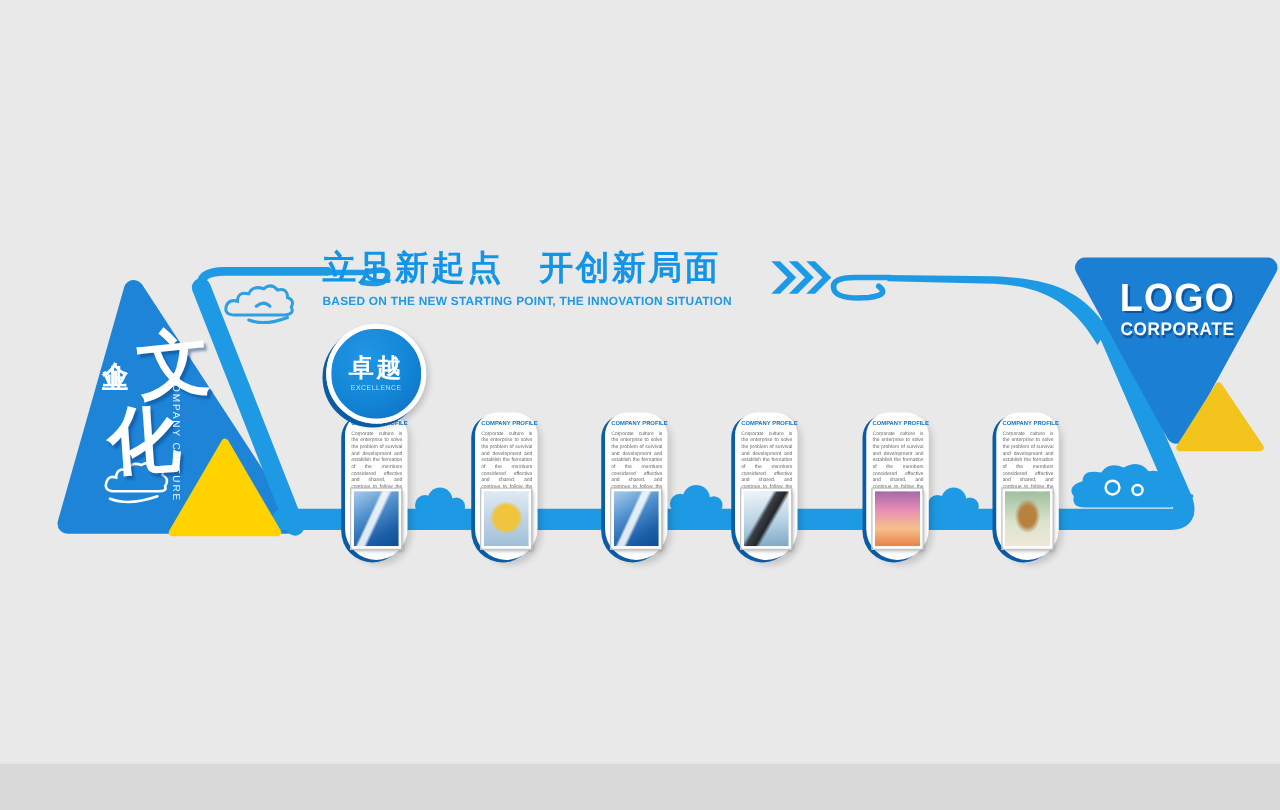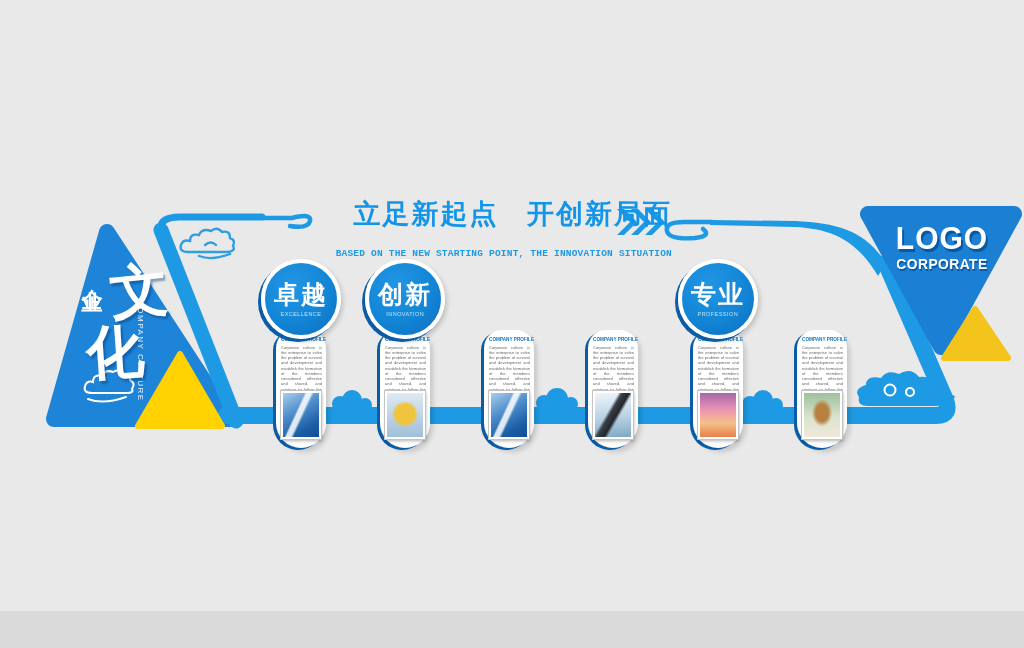--- a/index.html
+++ b/index.html
@@ -4,29 +4,28 @@
 <style>
   html,body{margin:0;padding:0;}
   body{
     width:1024px;height:648px;position:relative;overflow:hidden;
     background:#e9e9e9;
     font-family:"Liberation Sans", sans-serif;
   }
   svg.deco{position:absolute;left:0;top:0;}
 
   
-  .title-wrap{position:absolute;left:258px;top:200px;width:414px;text-align:right;}
+  .title-wrap{position:absolute;left:258px;top:200px;width:414px;text-align:left;}
   .main-title{
     font-size:27px;font-weight:bold;color:#1295e8;letter-spacing:2px;
     white-space:pre;line-height:1.1;
   }
   .sub-title{
-    font-size:9.5px;font-weight:bold;color:#1e9ae4;letter-spacing:.2px;margin-top:18px;
+    font-size:9.5px;font-weight:bold;color:#1e9ae4;letter-spacing:.2px;margin-top:6px;
     white-space:nowrap;
-    font-family:Liberation Mono, monospace;
   }
 
   
   .lt-qiye{
     position:absolute;left:80px;top:272px;width:26px;
     writing-mode:vertical-rl;text-orientation:upright;
     color:#fff;font-weight:bold;font-size:21px;letter-spacing:3px;
     font-family:"Liberation Serif","DejaVu Serif",serif;
   }
   .lt-wen,.lt-hua{
@@ -93,21 +92,21 @@
     radial-gradient(ellipse at 50% 45%,#b9813f 0 25%,rgba(185,129,63,0) 40%),
     linear-gradient(180deg,#9fbf9d 0%,#d9e3cd 55%,#efe9da 100%);}
 
   .badge{
     position:absolute;left:0;top:0;width:72px;height:72px;border-radius:50%;
     background:radial-gradient(circle at 38% 30%,#2196e3 0%,#1385d6 55%,#0d6cbd 100%);
     border:4px solid #fff;
     box-shadow:-3px 3px 0 #0a5ca6, 2px 3px 5px rgba(0,0,0,.18);
     display:flex;flex-direction:column;align-items:center;justify-content:center;
   }
-  .badge-cn{font-size:25px;font-weight:bold;color:#fff;letter-spacing:2px;line-height:1.1;}
+  .badge-cn{font-size:20px;font-weight:bold;color:#fff;letter-spacing:2px;line-height:1.1;}
   .badge-en{font-size:6.5px;color:#bfe3f7;letter-spacing:.5px;margin-top:1px;transform:scale(.85);white-space:nowrap;}
 
   
   .wm-bar{position:absolute;left:0;top:611px;width:1024px;height:37px;background:#dadada;}
 </style>
 </head>
 <body>
 
 <svg class="deco" width="1024" height="648" viewBox="0 0 1024 648">
 
@@ -197,24 +196,20 @@
     <div class="badge-en">EXCELLENCE</div>
   </div>
 </div>
 
 <div class="card" style="left:365px">
   <div class="card-body">
     <div class="profile-title">COMPANY PROFILE</div>
     <div class="profile-text">Corporate culture is the enterprise to solve the problem of survival and development and establish the formation of the members considered effective and shared, and continue to follow the basic beliefs and consciousness. Corporate culture embodied a core idea of business management, and the resulting organizational behavior.</div>
     <div class="photo photo-1"></div>
   </div>
-  <div class="badge">
-    <div class="badge-cn">创新</div>
-    <div class="badge-en">INNOVATION</div>
-  </div>
 </div>
 
 <div class="card" style="left:469px">
   <div class="card-body">
     <div class="profile-title">COMPANY PROFILE</div>
     <div class="profile-text">Corporate culture is the enterprise to solve the problem of survival and development and establish the formation of the members considered effective and shared, and continue to follow the basic beliefs and consciousness. Corporate culture embodied a core idea of business management, and the resulting organizational behavior.</div>
     <div class="photo photo-2"></div>
   </div>
 </div>
 
@@ -225,24 +220,20 @@
     <div class="photo photo-3"></div>
   </div>
 </div>
 
 <div class="card" style="left:678px">
   <div class="card-body">
     <div class="profile-title">COMPANY PROFILE</div>
     <div class="profile-text">Corporate culture is the enterprise to solve the problem of survival and development and establish the formation of the members considered effective and shared, and continue to follow the basic beliefs and consciousness. Corporate culture embodied a core idea of business management, and the resulting organizational behavior.</div>
     <div class="photo photo-4"></div>
   </div>
-  <div class="badge">
-    <div class="badge-cn">专业</div>
-    <div class="badge-en">PROFESSION</div>
-  </div>
 </div>
 
 <div class="card" style="left:782px">
   <div class="card-body">
     <div class="profile-title">COMPANY PROFILE</div>
     <div class="profile-text">Corporate culture is the enterprise to solve the problem of survival and development and establish the formation of the members considered effective and shared, and continue to follow the basic beliefs and consciousness. Corporate culture embodied a core idea of business management, and the resulting organizational behavior.</div>
     <div class="photo photo-5"></div>
   </div>
 </div>
 

